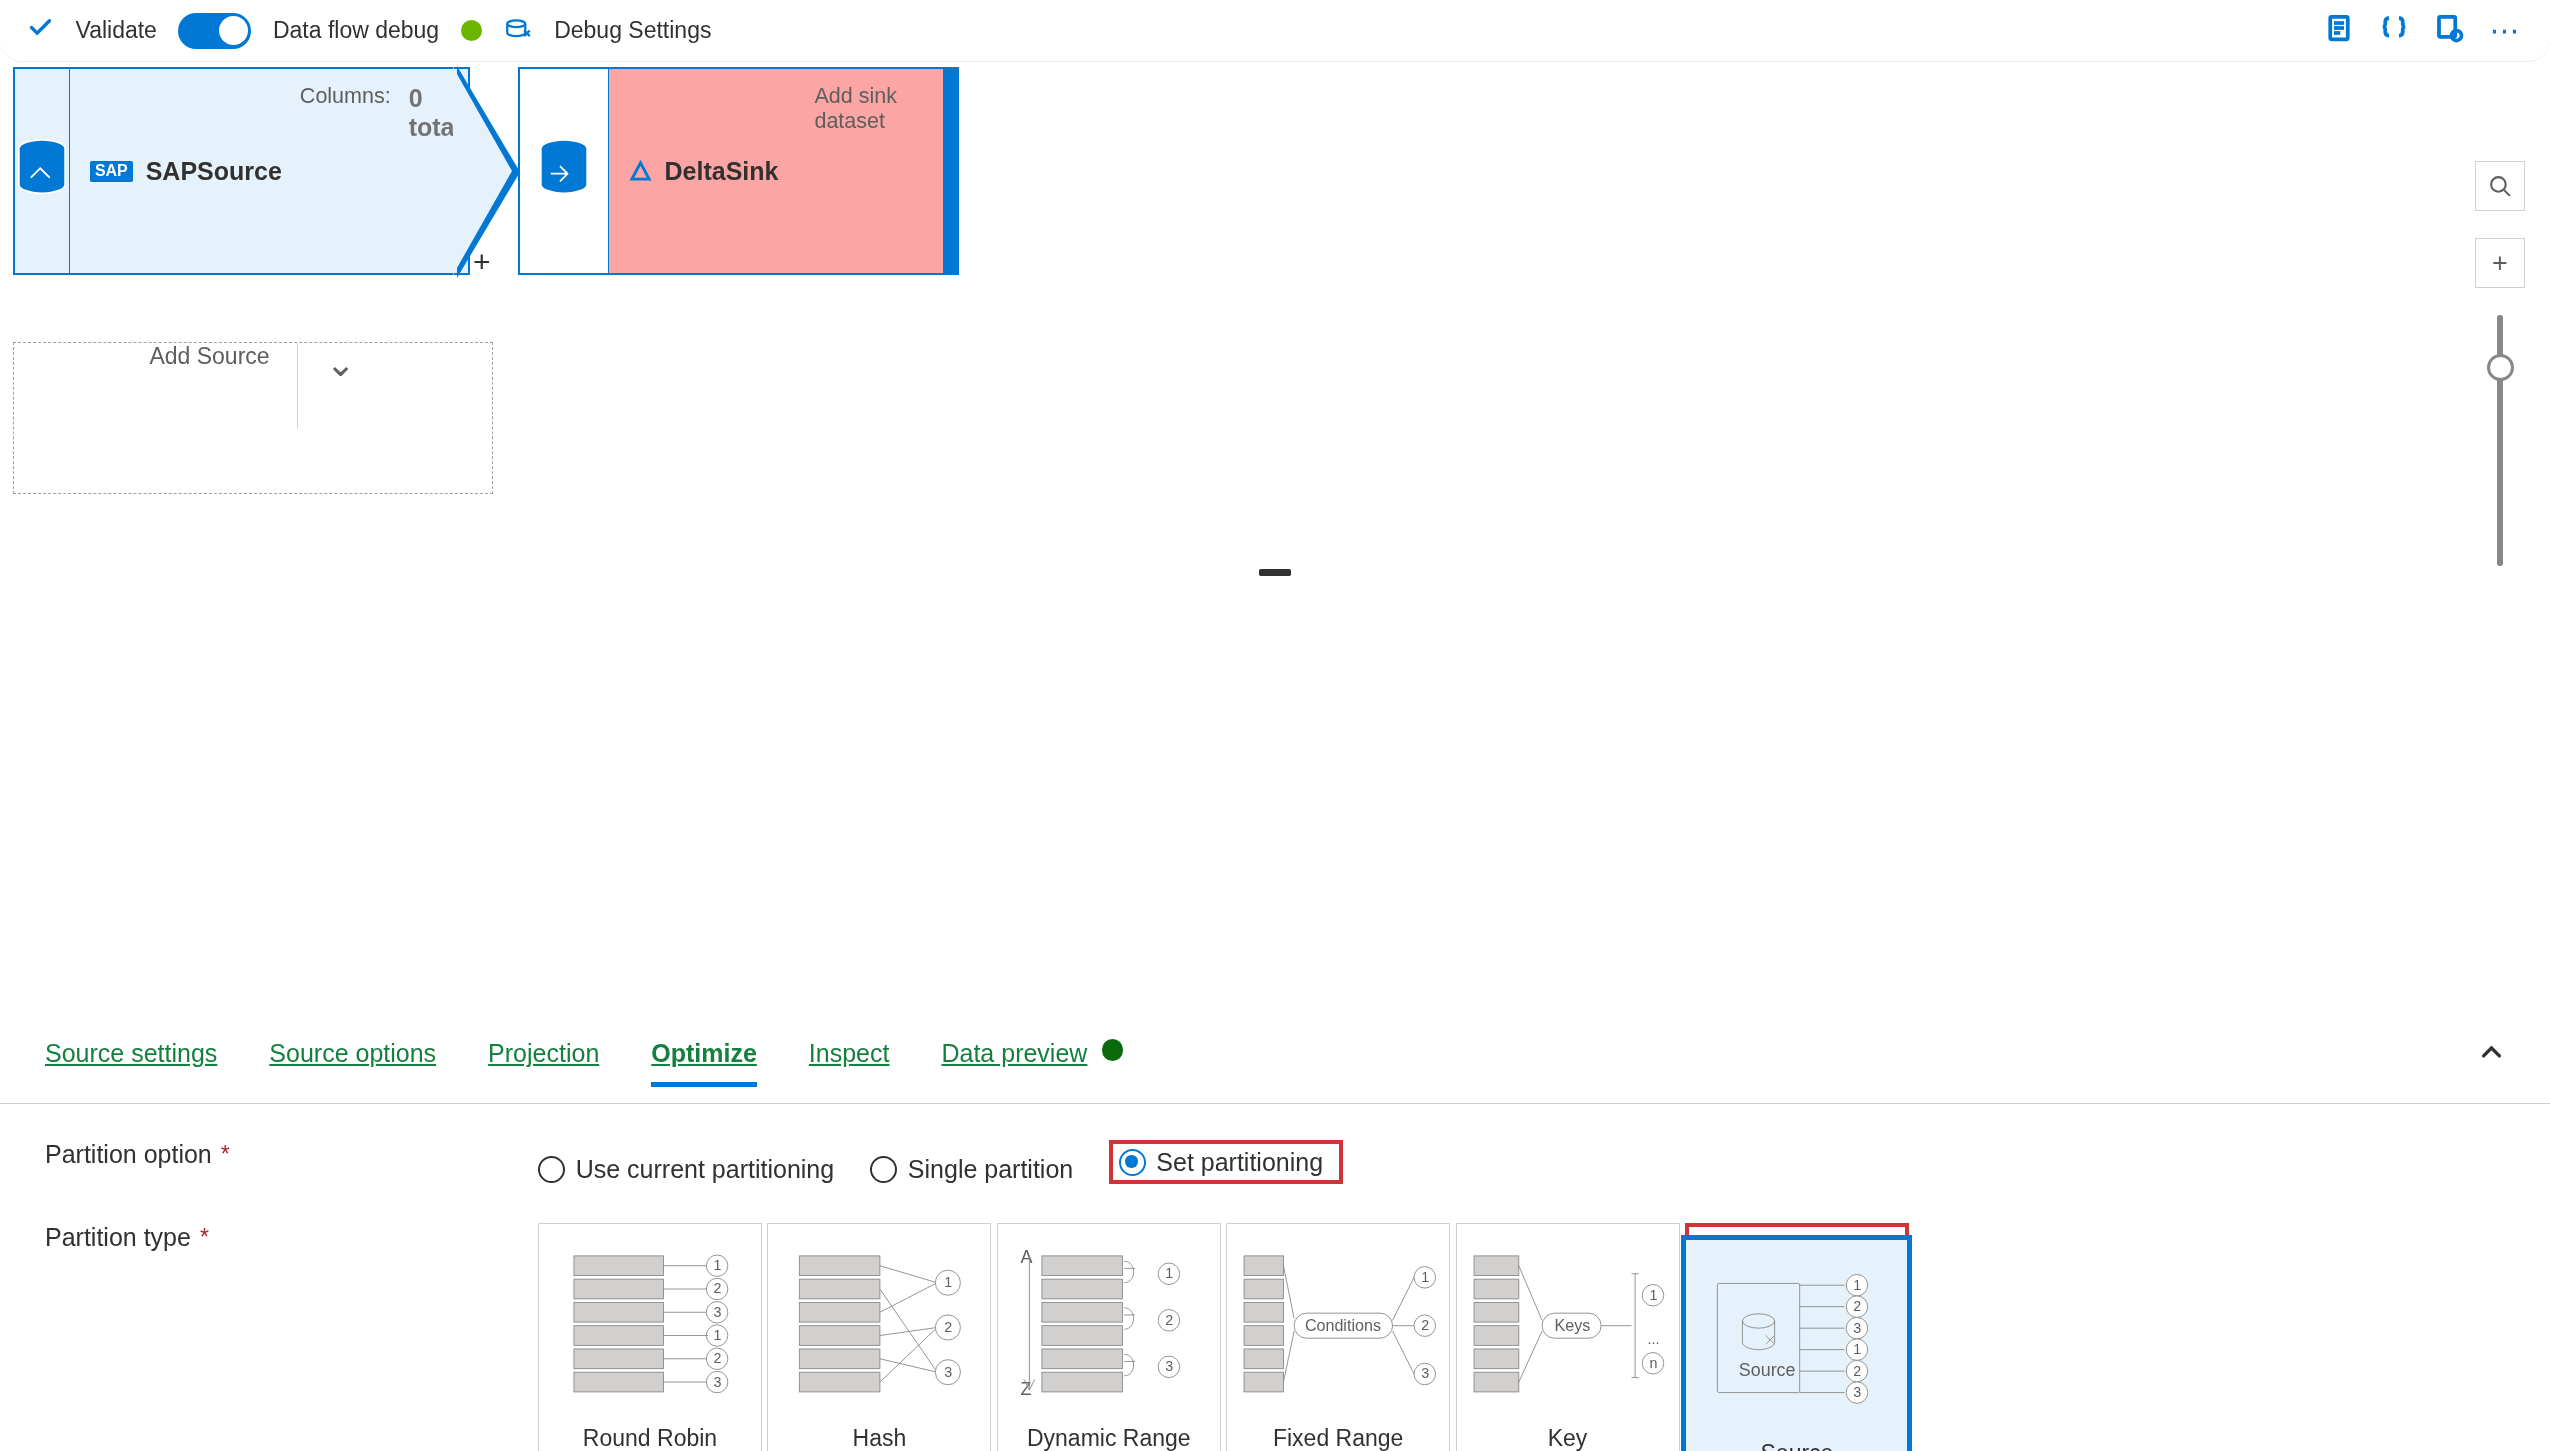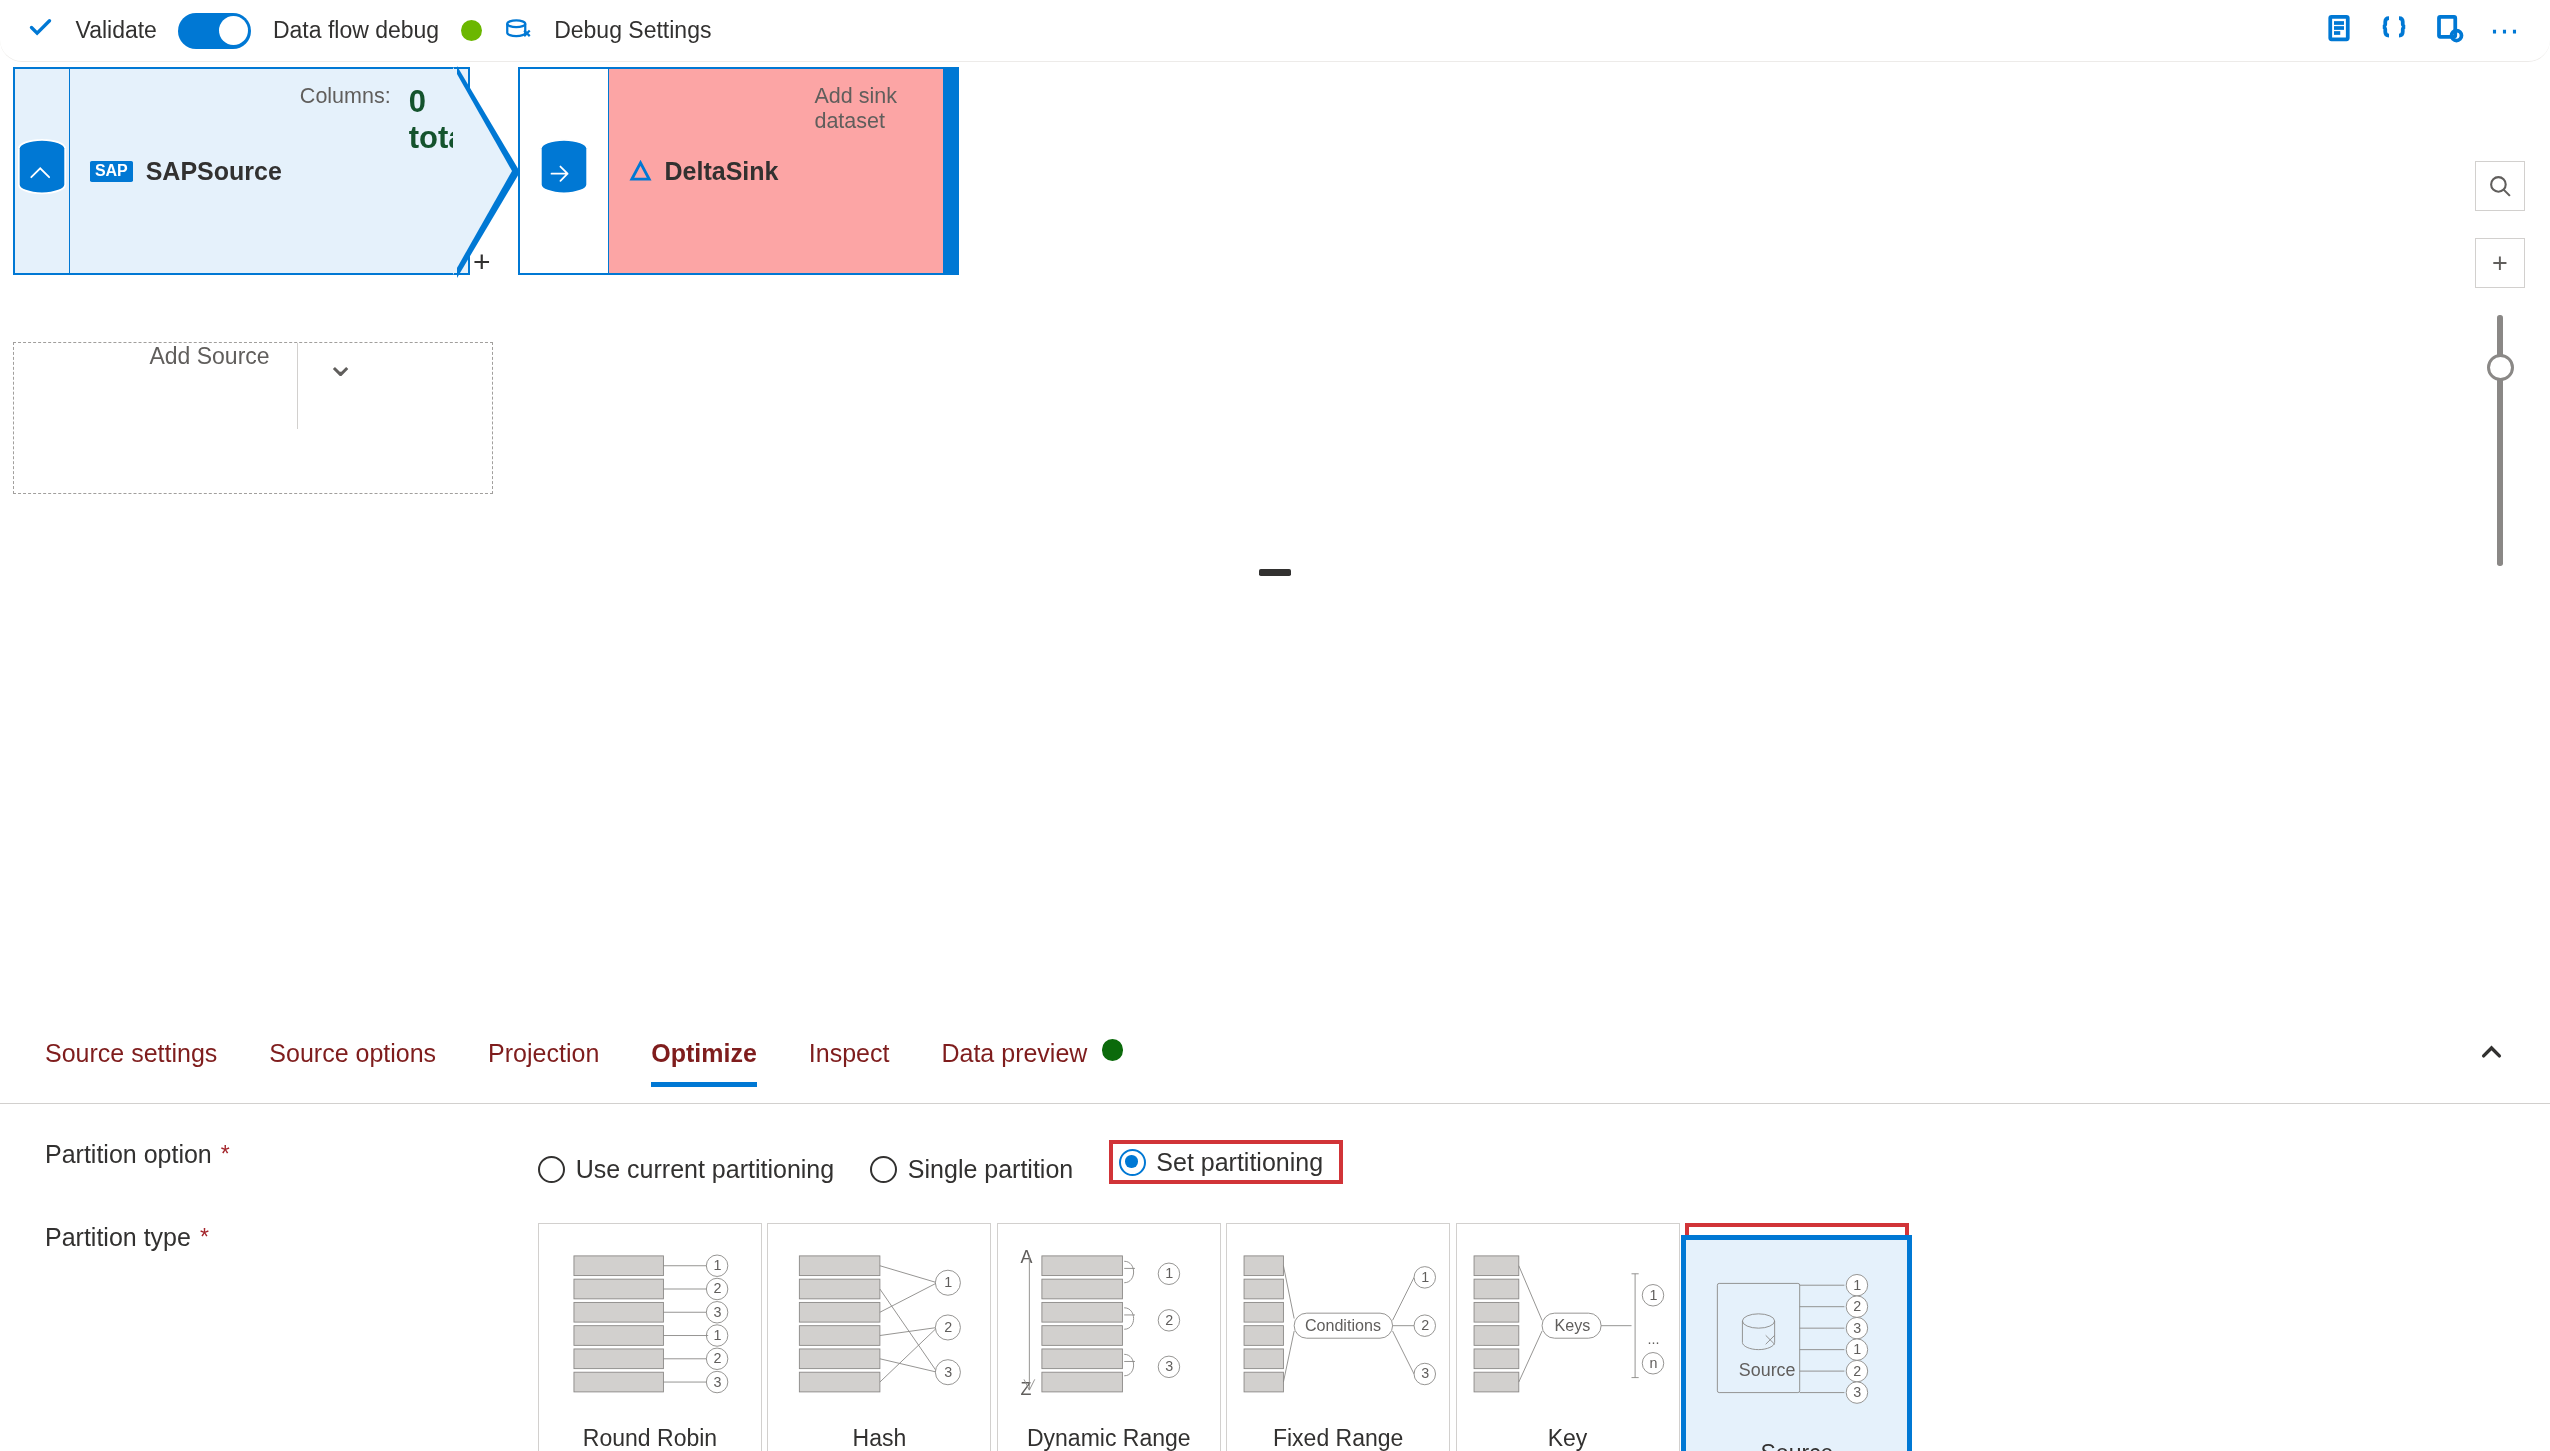--- a/index.html
+++ b/index.html
@@ -23,21 +23,21 @@
   
   .canvas { position:relative; padding: 12.5px 9px; height: 448px; }
   .node { position:absolute; display:flex; border:2.7px solid #0078d4; background:#fca5a5; }
   .node-sap { left:12.5px; top:5.4px; width:457px; height:208px; background:#e5f1fb; }
   .node .node-icon-strip { width:104px; border-right:1.8px solid #0078d4; display:flex; align-items:center; justify-content:center; background:#e5f1fb; }
   .node-delta .node-icon-strip { background:#fff; }
   .node-delta { left:518px; top:5.4px; width:441px; height:208px; }
   .node .node-body { padding:14.3px 20px; display:flex; flex-direction:row; gap:18px; }
   .node-title { font-weight:600; font-size:25px; display:flex; align-items:center; gap:12.5px; }
   .node-sub { font-size:21.5px; color:#605e5c; }
-  .node-bold { font-weight:600; font-size:31px; color:#14532d; }
+  .node-bold { font-weight:600; font-size:25px; color:#737373; }
   .node .right-strip { width:16px; background:#0078d4; }
   .arrowhead { position:absolute; left:453px; top:5.4px; width:0; height:0; border-top:104px solid transparent; border-bottom:104px solid transparent; border-left:59px solid #e5f1fb; z-index:2;}
   .arrowhead-outer { position:absolute; left:457px; top:3.6px; width:0; height:0; border-top:106px solid transparent; border-bottom:106px solid transparent; border-left:63px solid #0078d4; z-index:1;}
   .plus-btn { position:absolute; left:473px; top:183px; font-size:30px; color:#323130; z-index:3;}
   .db-icon { width:54px; height:66px; }
   .db-icon ellipse, .db-icon path { fill:#0078d4; stroke:#fff; stroke-width:2; }
 
   .add-source-box { position:absolute; left:12.5px; top:280px; width:480px; height:152px; border:1.8px dashed #a19f9d; display:flex; align-items:flex-start; justify-content:center; gap:27px; color:#605e5c; font-size:23px; overflow:hidden;}
   .add-source-box .divider { width:1.8px; height:86px; background:#d2d0ce; }
   .add-source-box .chev { font-size:36px; color:#605e5c; }
@@ -45,21 +45,21 @@
   
   .rail { position:absolute; right:25px; top:99px; display:flex; flex-direction:column; align-items:center; gap:27px; }
   .rail-btn { width:50px; height:50px; border:0.9px solid #d2d0ce; display:flex; align-items:center; justify-content:center; font-size:27px; color:#605e5c; background:#fff; }
   .rail-line { width:5.4px; height:251px; background:#8a8886; border-radius:2.7px; position:relative; }
   .rail-knob { position:absolute; left:-10.7px; top:39px; width:27px; height:27px; border-radius:50%; background:#fff; border:3.6px solid #8a8886; }
 
   .drag-handle { position:absolute; left:50%; top:507px; width:32px; height:7.2px; background:#323130; border-radius:1.8px; transform:translateX(-50%);}
 
   
   .tabs { display:flex; gap:52px; padding: 529px 45px 0 45px; font-size:25px; position:relative; }
-  .tabs .tab { padding-bottom:14.3px; color:#7f1d1d; cursor:pointer; }
+  .tabs .tab { padding-bottom:14.3px; color:#15803d; cursor:pointer;text-decoration:underline; }
   .tabs .tab.active { font-weight:600; border-bottom:5.4px solid #0078d4; }
   .tabs .collapse { position:absolute; right:45px; top:529px; font-size:27px; color:#323130; }
 
   .tabline { border-top:0.9px solid #d2d0ce; margin-top:16px; }
 
   
   .form { padding: 36px 45px 54px 45px; display:flex; flex-direction:column; gap:39px; }
   .row { display:flex; align-items:flex-start; gap:9px; }
   .row .lbl { width:484px; font-size:25px; color:#323130; display:flex; align-items:center; gap:9px;}
   .req { color:#a4262c; font-size:23px; }

